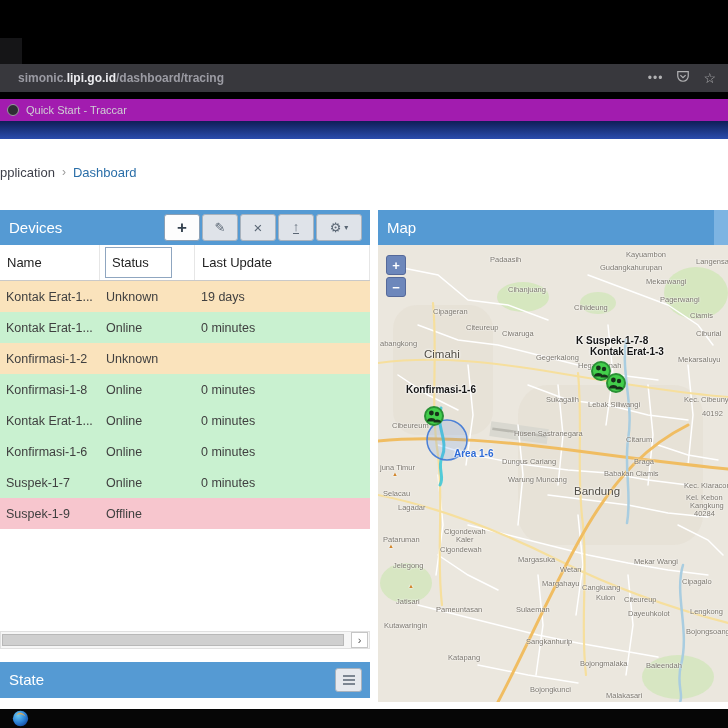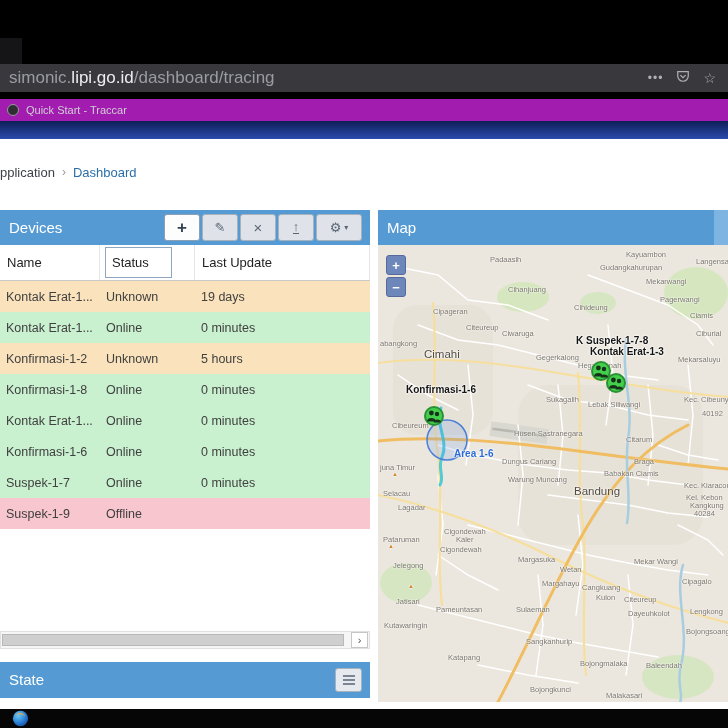--- a/index.html
+++ b/index.html
@@ -3,21 +3,21 @@
 <meta charset="utf-8">
 <style>
   * { margin:0; padding:0; box-sizing:border-box; }
   body { background:#000; font-family:"Liberation Sans", sans-serif; }
   #screen { position:relative; width:728px; height:728px; background:#000; overflow:hidden; font-family:"Liberation Sans", sans-serif; }
 
   .corner-tab { position:absolute; left:0; top:38px; width:22px; height:26px; background:#151517; }
 
   
   .urlbar { position:absolute; left:0; top:64px; width:728px; height:28px; background:#38383d; display:flex; align-items:center; }
-  .url-text { margin-left:9px; font-size:17px; color:#9b9ba3; white-space:nowrap; }
+  .url-text { margin-left:18px; font-size:12px; color:#9b9ba3; white-space:nowrap;font-weight:bold; }
   .url-domain { color:#ededf0; }
   .urlbar-icons { margin-left:auto; display:flex; align-items:center; gap:13px; margin-right:12px; color:#b1b1b3; }
   .dots { font-size:12px; letter-spacing:1px; }
   .star { font-size:14px; }
 
   .bookmarks { position:absolute; left:0; top:99px; width:728px; height:22px; background:#a21caf; display:flex; align-items:center; }
   .favicon { width:12px; height:12px; border-radius:50%; border:1.5px solid #98989e; background:#2e2e33; margin-left:7px; }
   .bookmark-label { font-size:11px; color:#cfcfd4; margin-left:7px; }
 
   .appbar { position:absolute; left:0; top:121px; width:728px; height:18px; background:linear-gradient(#0e1e57,#2a4cad); }
@@ -156,21 +156,20 @@
         <div class="cell c-update">19 days</div>
       </div>
       <div class="trow" style="background: rgb(201, 241, 208);">
         <div class="cell c-name">Kontak Erat-1...</div>
         <div class="cell c-status">Online</div>
         <div class="cell c-update">0 minutes</div>
       </div>
       <div class="trow" style="background: rgb(250, 227, 188);">
         <div class="cell c-name">Konfirmasi-1-2</div>
         <div class="cell c-status">Unknown</div>
-        <div class="cell c-update">5 hours</div>
       </div>
       <div class="trow" style="background: rgb(201, 241, 208);">
         <div class="cell c-name">Konfirmasi-1-8</div>
         <div class="cell c-status">Online</div>
         <div class="cell c-update">0 minutes</div>
       </div>
       <div class="trow" style="background: rgb(201, 241, 208);">
         <div class="cell c-name">Kontak Erat-1...</div>
         <div class="cell c-status">Online</div>
         <div class="cell c-update">0 minutes</div>

